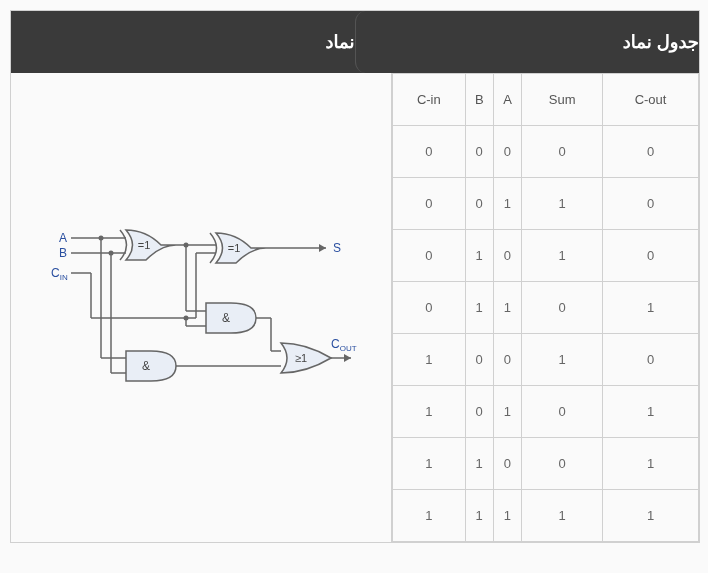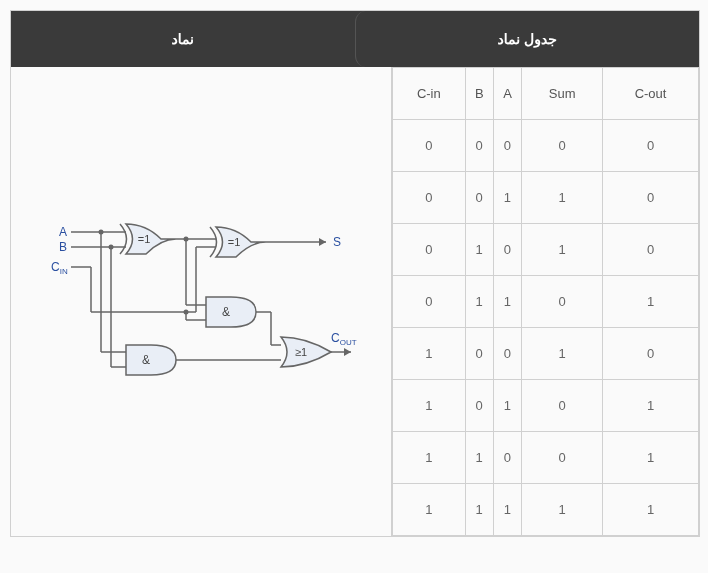--- a/index.html
+++ b/index.html
@@ -14,24 +14,24 @@
     width: 688px;
     border: 1px solid #d0d0d0;
   }
   .head-row {
     display: flex;
     background: #3a3a3a;
     color: #fff;
   }
   .head-cell {
     flex: 1;
-    text-align: center;
+    text-align: right;
     padding: 20px 0;
     font-weight: bold;
-    font-size: 14px;
+    font-size: 18px;
     border-radius: 11px;
   }
   .head-cell + .head-cell { border-left: 1px solid #fff2; }
   .body-row {
     display: flex;
   }
   .left-pane {
     width: 380px;
     display: flex;
     align-items: center;

